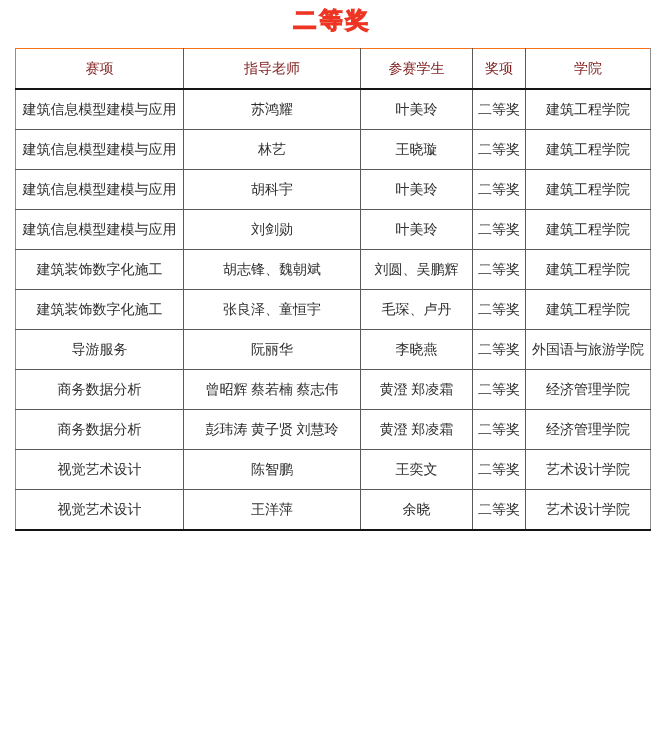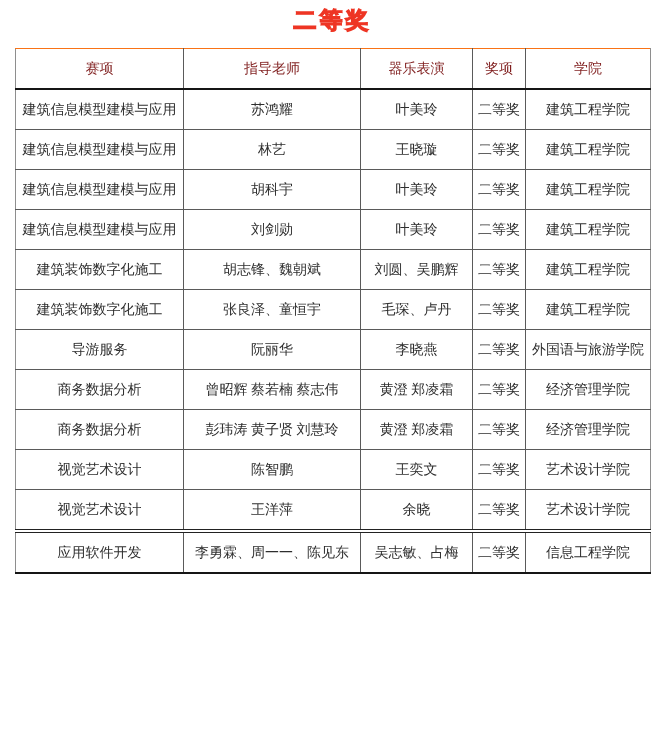--- a/index.html
+++ b/index.html
@@ -80,21 +80,21 @@
       <col class="c1">
         <col class="c2">
         <col class="c3">
         <col class="c4">
         <col class="c5">
     </colgroup>
     <thead>
       <tr>
         <th>赛项</th>
         <th>指导老师</th>
-        <th>器乐表演</th>
+        <th>参赛学生</th>
         <th>奖项</th>
         <th>学院</th>
       </tr>
     </thead>
     <tbody>
         <tr>
           <td>建筑信息模型建模与应用</td>
           <td>苏鸿耀</td>
           <td>叶美玲</td>
           <td>二等奖</td>
@@ -163,23 +163,16 @@
           <td>二等奖</td>
           <td>艺术设计学院</td>
         </tr>
         <tr class="section-end">
           <td>视觉艺术设计</td>
           <td>王洋萍</td>
           <td>余晓</td>
           <td>二等奖</td>
           <td>艺术设计学院</td>
         </tr>
-        <tr>
-          <td>应用软件开发</td>
-          <td>李勇霖、周一一、陈见东</td>
-          <td>吴志敏、占梅</td>
-          <td>二等奖</td>
-          <td>信息工程学院</td>
-        </tr>
       </tbody>
   </table>
 
 </div>
 
 </body></html>

